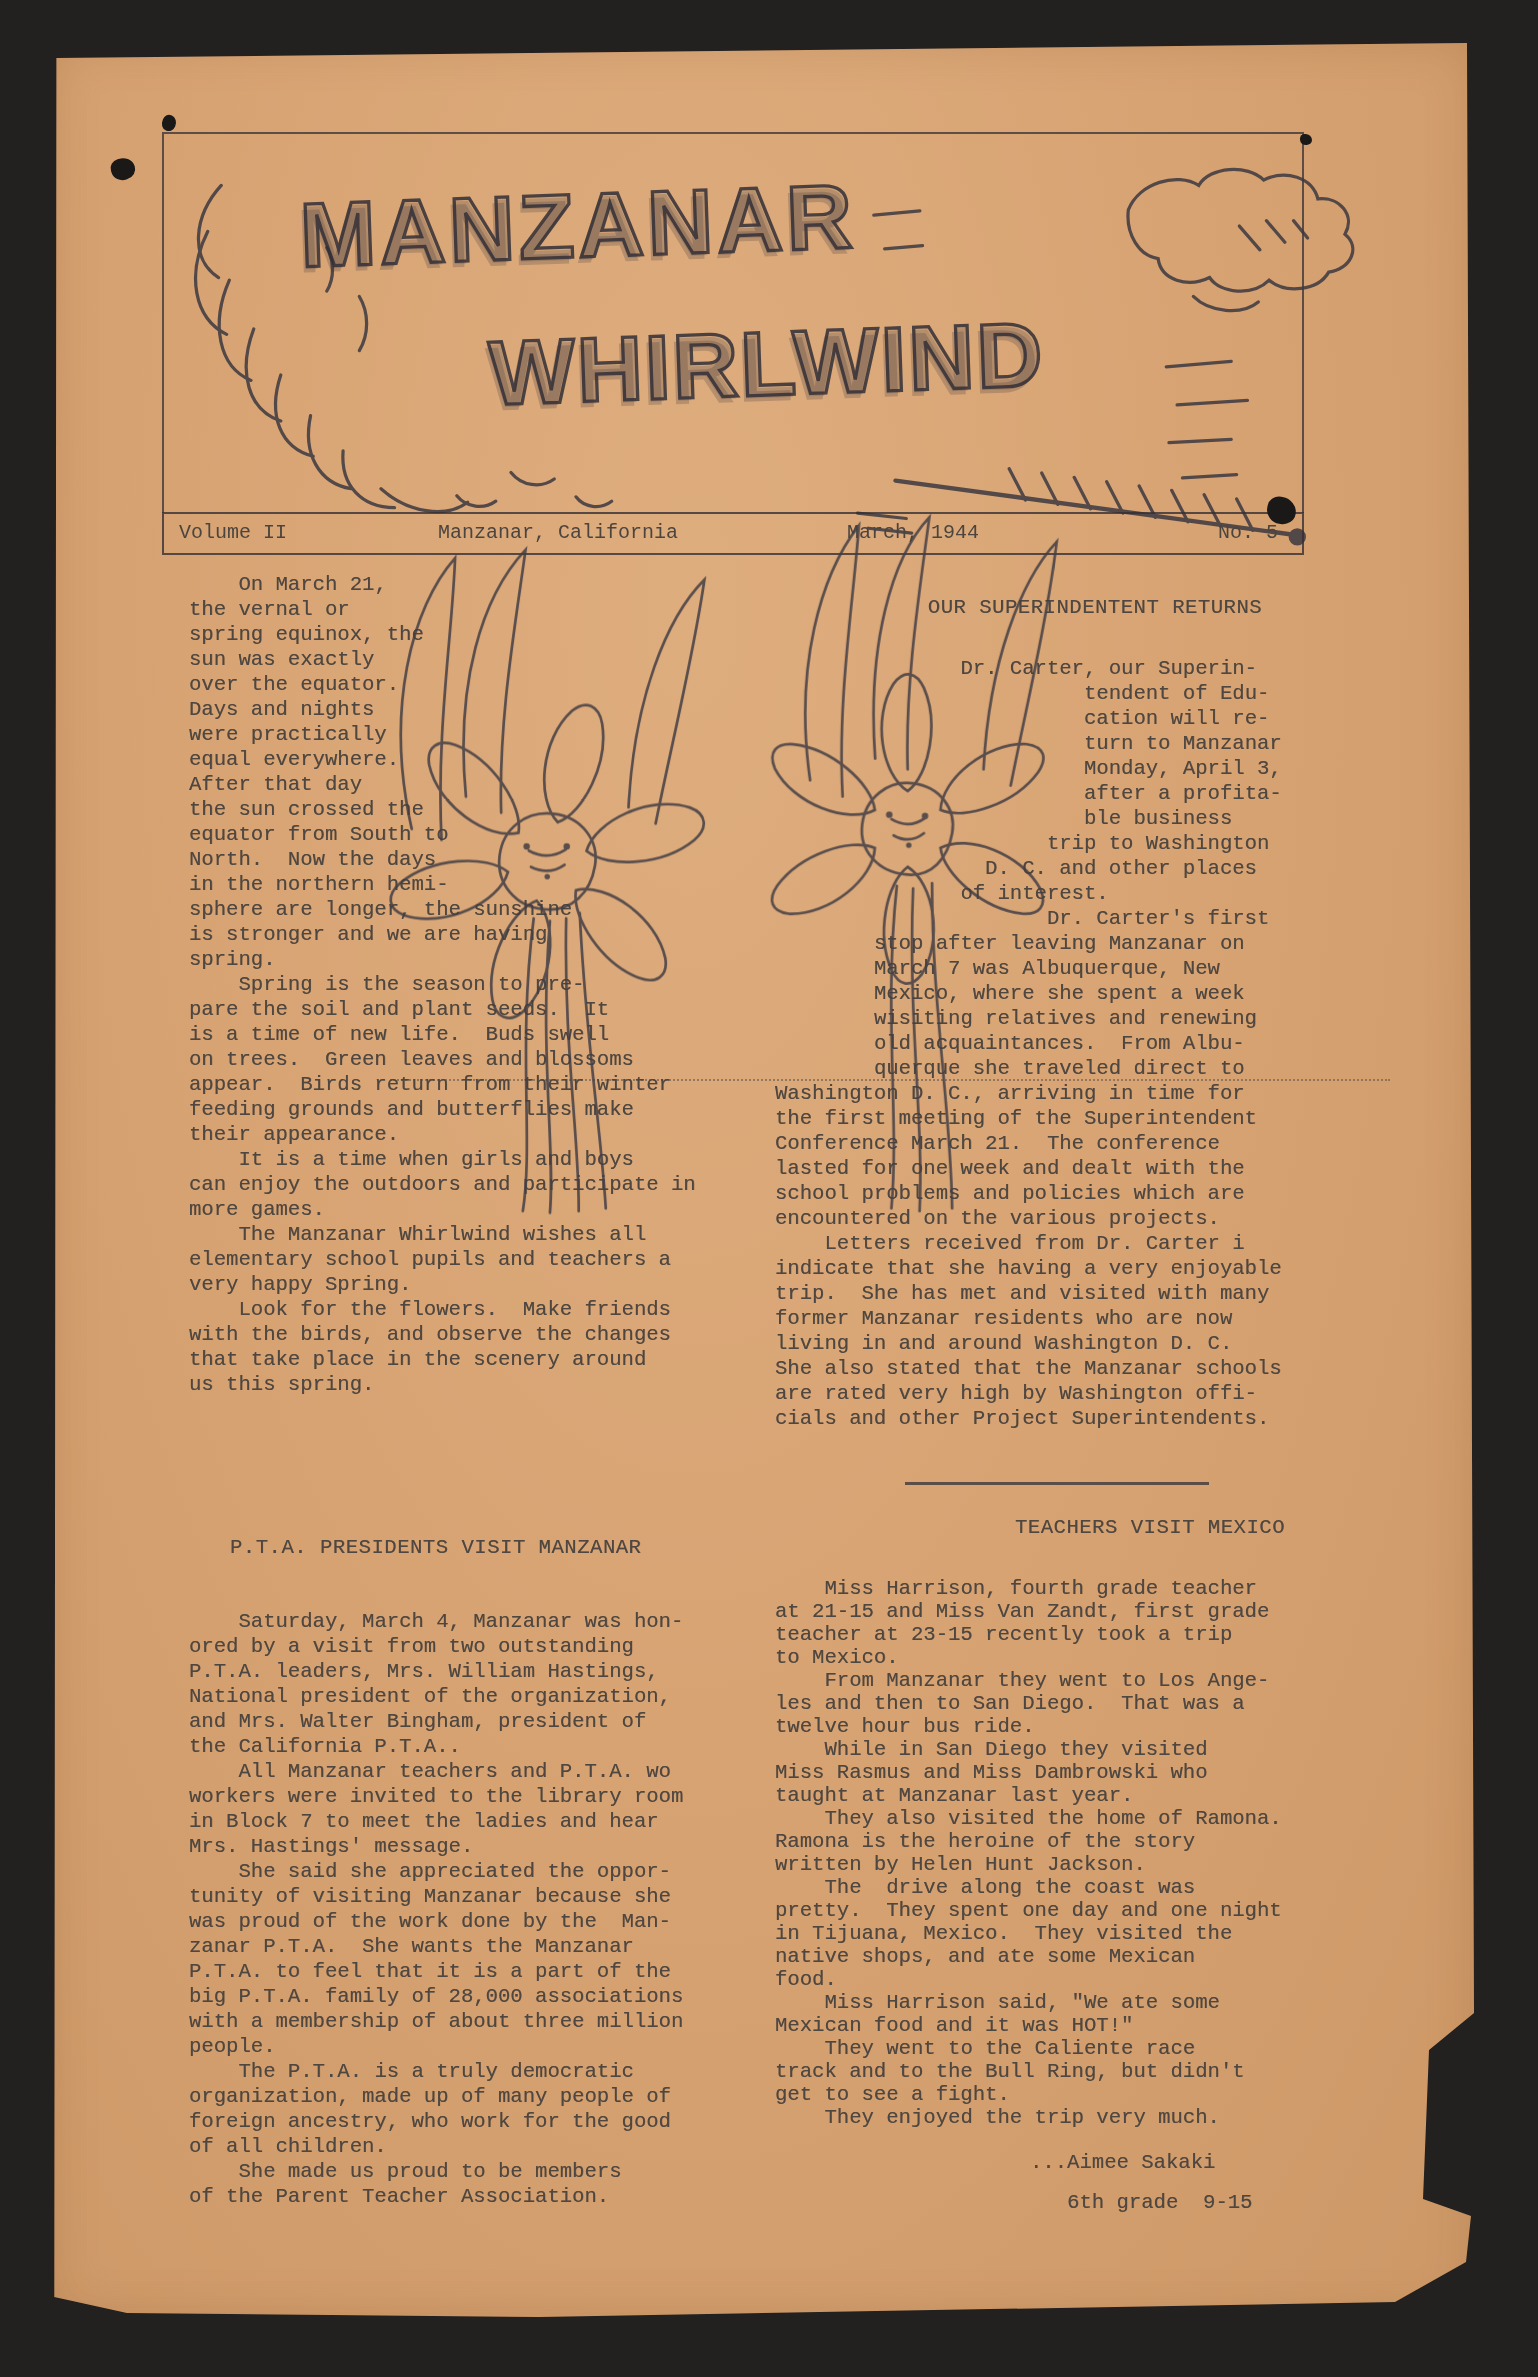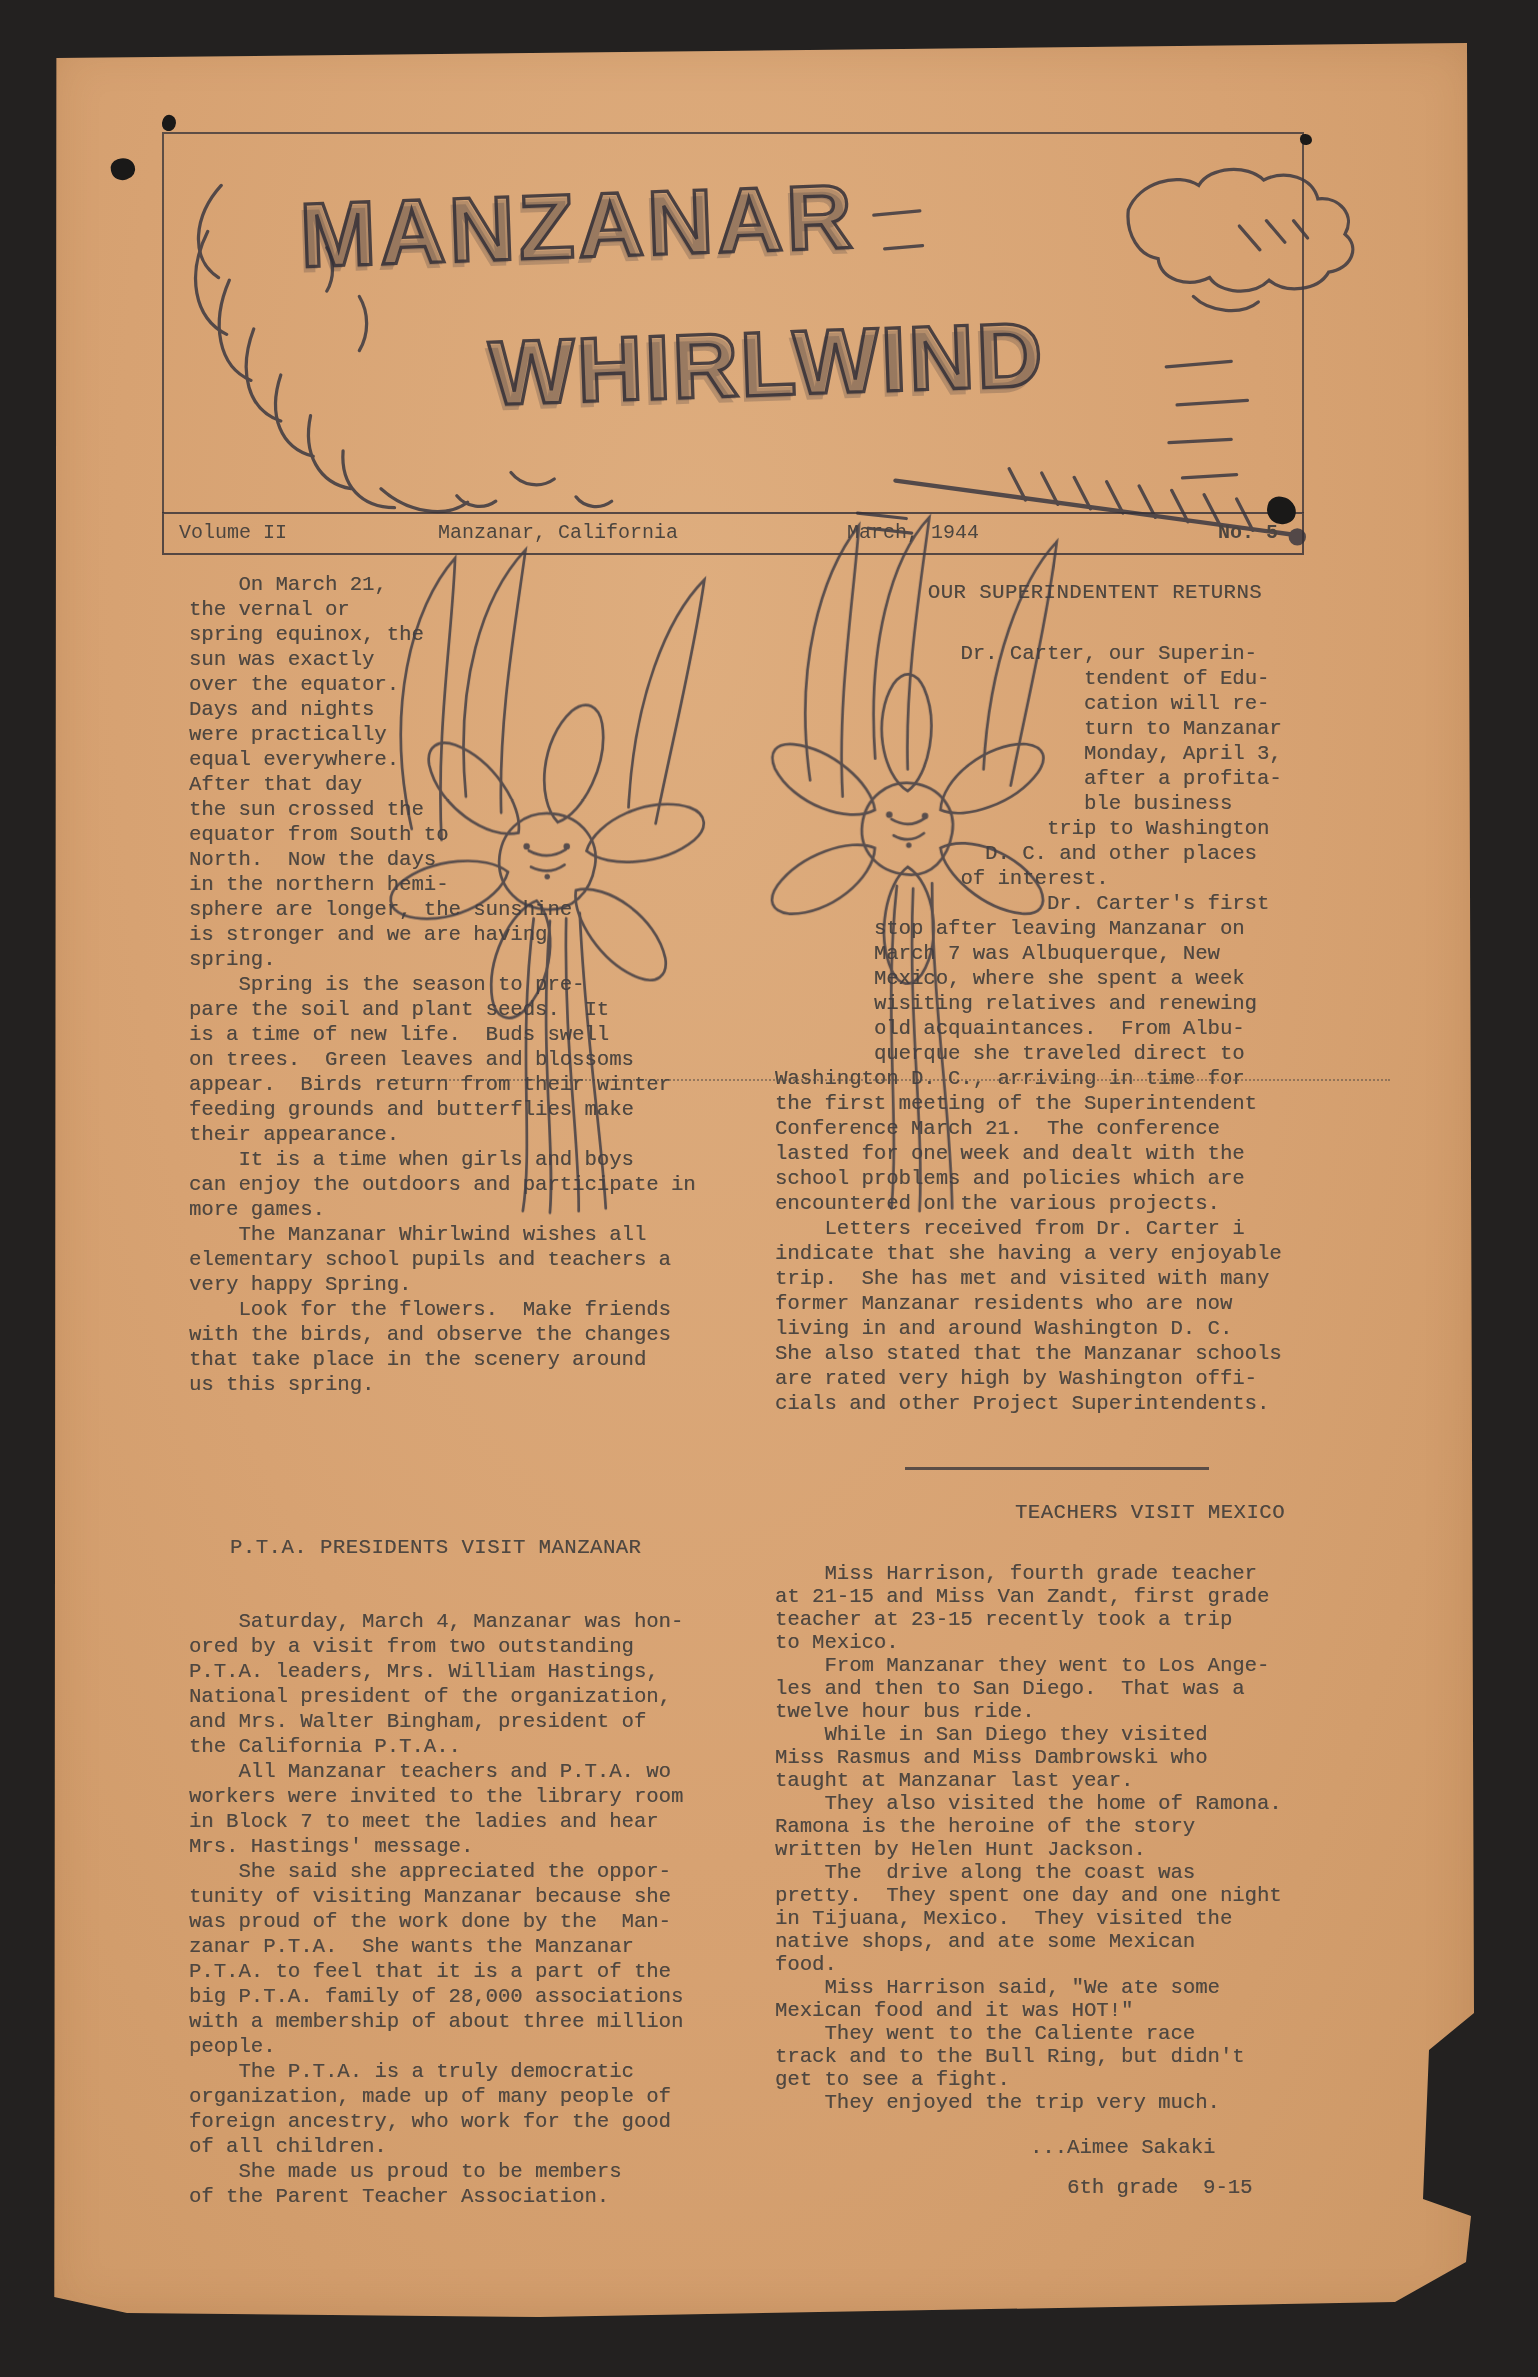--- a/index.html
+++ b/index.html
@@ -21,38 +21,38 @@
   .banner-row{
     position:absolute;left:111px;top:469px;width:1138px;height:39px;
     border:2.2px solid rgba(52,48,54,.8);border-top-width:2.7px;
   }
   .banner-row span{
     position:absolute;top:6.5px;font-size:20px;color:#4c453f;white-space:pre;
   }
   .bn-volume{left:15px;}
   .bn-location{left:274px;}
   .bn-date{left:683px;}
-  .bn-issue{left:1054px;font-weight:bold;}
+  .bn-issue{left:1054px;}
   .title{
     position:absolute;font-family:"Liberation Sans","DejaVu Sans",sans-serif;
     font-weight:900;font-size:91px;line-height:1;letter-spacing:3.8px;
     color:rgba(57,54,64,.07);
     -webkit-text-stroke:3.3px rgba(50,47,55,.85);
     text-shadow:-3.8px 6px 0 rgba(50,47,55,.22),-1.6px 2.7px 0 rgba(50,47,55,.16);
     white-space:nowrap;
   }
   .title1{left:136px;top:46px;transform:rotate(-2deg);}
   .title2{left:325px;top:184px;transform:rotate(-2deg);letter-spacing:2.2px;}
   .doodles{position:absolute;left:0;top:0;overflow:visible;pointer-events:none;}
   .typed{
     font-size:20.6px;line-height:25px;color:#4e4741;white-space:pre-wrap;
     text-shadow:0.3px 0.3px 0.4px rgba(60,50,40,.45);
   }
   .col-left{position:absolute;left:138px;top:529px;width:534px;}
-  .col-right{position:absolute;left:724px;top:537px;width:640px;}
+  .col-right{position:absolute;left:724px;top:552px;width:640px;}
   .h-left{margin:138px 0 49px 41px;letter-spacing:0.5px;}
   .h-right1{text-align:center;letter-spacing:0.5px;}
   .story-sup{margin-top:36px;}
   .rule{width:304px;height:3.3px;background:rgba(60,56,60,.8);margin:51px 0 0 130px;}
   .h-right2{margin-top:30px;text-align:right;padding-right:130px;letter-spacing:0.5px;}
   .story-mex{margin-top:37px;line-height:23px;}
   .byline{margin:14px 0 0 255px;line-height:40px;}
   .dotline{position:absolute;left:339px;top:1036px;width:1000px;border-top:2.2px dotted rgba(78,71,65,.5);}
   .daffodils{position:absolute;left:274px;top:493px;width:813px;height:678px;overflow:visible;pointer-events:none;}
   .speck{position:absolute;background:#1a1918;border-radius:45% 60% 50% 55%;}

